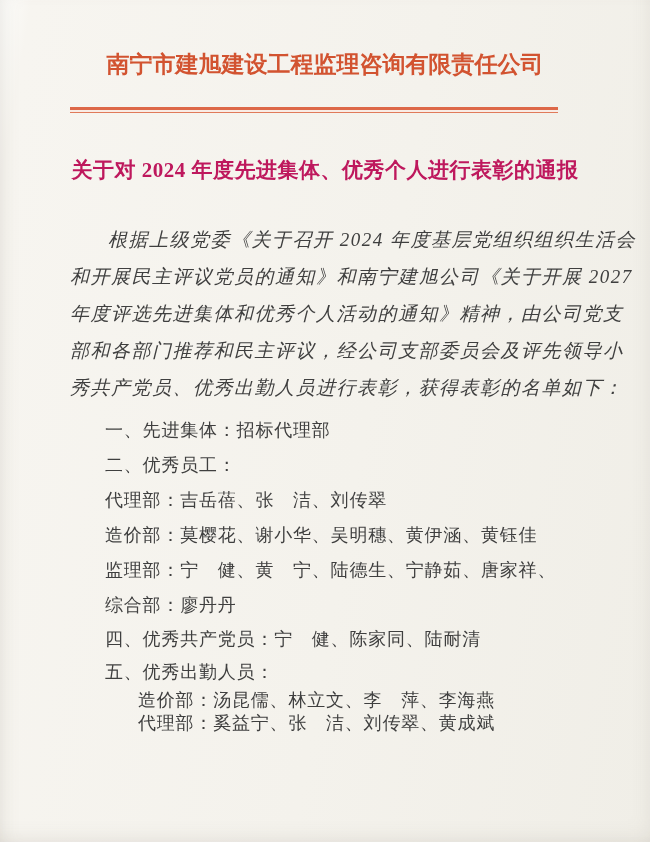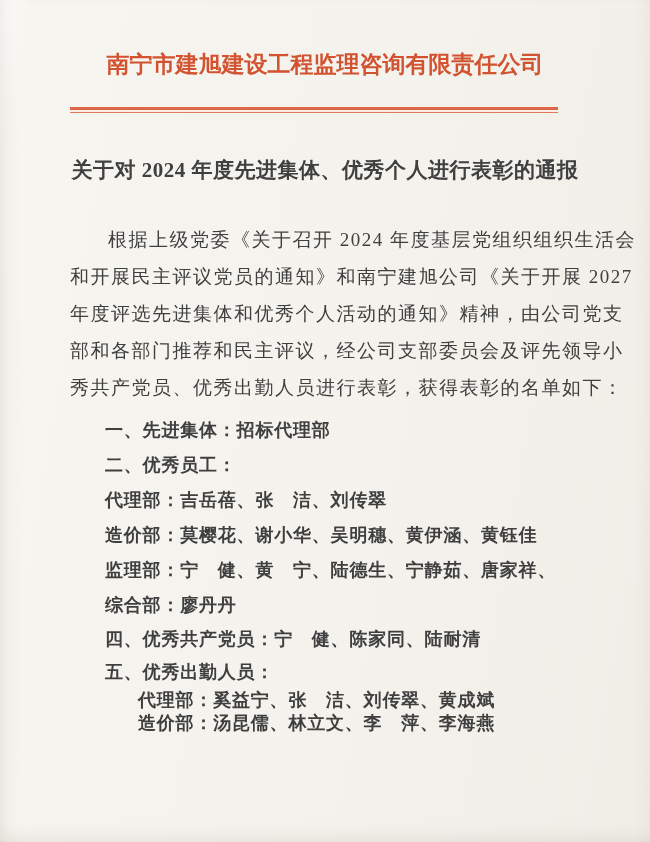--- a/index.html
+++ b/index.html
@@ -40,50 +40,50 @@
     height: 2px;
     border-top: 3px solid #dd6848;
     border-bottom: 1px solid #e07a5a;
     background: #f9ece5;
   }
   .doc-title {
     margin-top: 40px;
     text-align: center;
     font-weight: bold;
     font-size: 21px;
-    color: #404040;
+    color: #be185d;
     line-height: 34px;
     letter-spacing: 0.5px;
     white-space: nowrap;
   }
   .doc-paragraph {
     margin-top: 34px;
     font-size: 19px;
     color: #3f3f3f;
+    font-style: italic;
   }
   .doc-paragraph .pline {
     line-height: 37px;
     text-align: justify;
     text-align-last: justify;
     text-justify: inter-character;
     letter-spacing: 1.5px;
     white-space: nowrap;
   }
   .doc-paragraph .pline.first {
     padding-left: 38px;
   }
   .doc-list {
     margin-top: 7px;
     font-size: 18px;
     color: #3f3f3f;
     letter-spacing: 0.8px;
   }
   .doc-list .ln {
     white-space: nowrap;
-    font-weight: bold;
   }
   .doc-list .l1 { line-height: 35px; margin-left: 35px; }
   .doc-list .l1.tight { line-height: 33px; }
   .doc-list .l2 { line-height: 35px; margin-left: 103px; }
   .doc-list .l3 { line-height: 23px; margin-left: 68px; }
 </style>
 </head>
 <body>
 
 <div class="paper">
@@ -104,17 +104,17 @@
 
   <div class="doc-list">
     <div class="ln l1">一、先进集体：招标代理部</div>
     <div class="ln l1">二、优秀员工：</div>
     <div class="ln l1">代理部：吉岳蓓、张　洁、刘传翠</div>
     <div class="ln l1">造价部：莫樱花、谢小华、吴明穗、黄伊涵、黄钰佳</div>
     <div class="ln l1">监理部：宁　健、黄　宁、陆德生、宁静茹、唐家祥、</div>
     <div class="ln l1">综合部：廖丹丹</div>
     <div class="ln l1 tight">四、优秀共产党员：宁　健、陈家同、陆耐清</div>
     <div class="ln l1 tight">五、优秀出勤人员：</div>
+    <div class="ln l3">造价部：汤昆儒、林立文、李　萍、李海燕</div>
     <div class="ln l3">代理部：奚益宁、张　洁、刘传翠、黄成斌</div>
-    <div class="ln l3">造价部：汤昆儒、林立文、李　萍、李海燕</div>
   </div>
 
 </div>
 
 </body></html>

